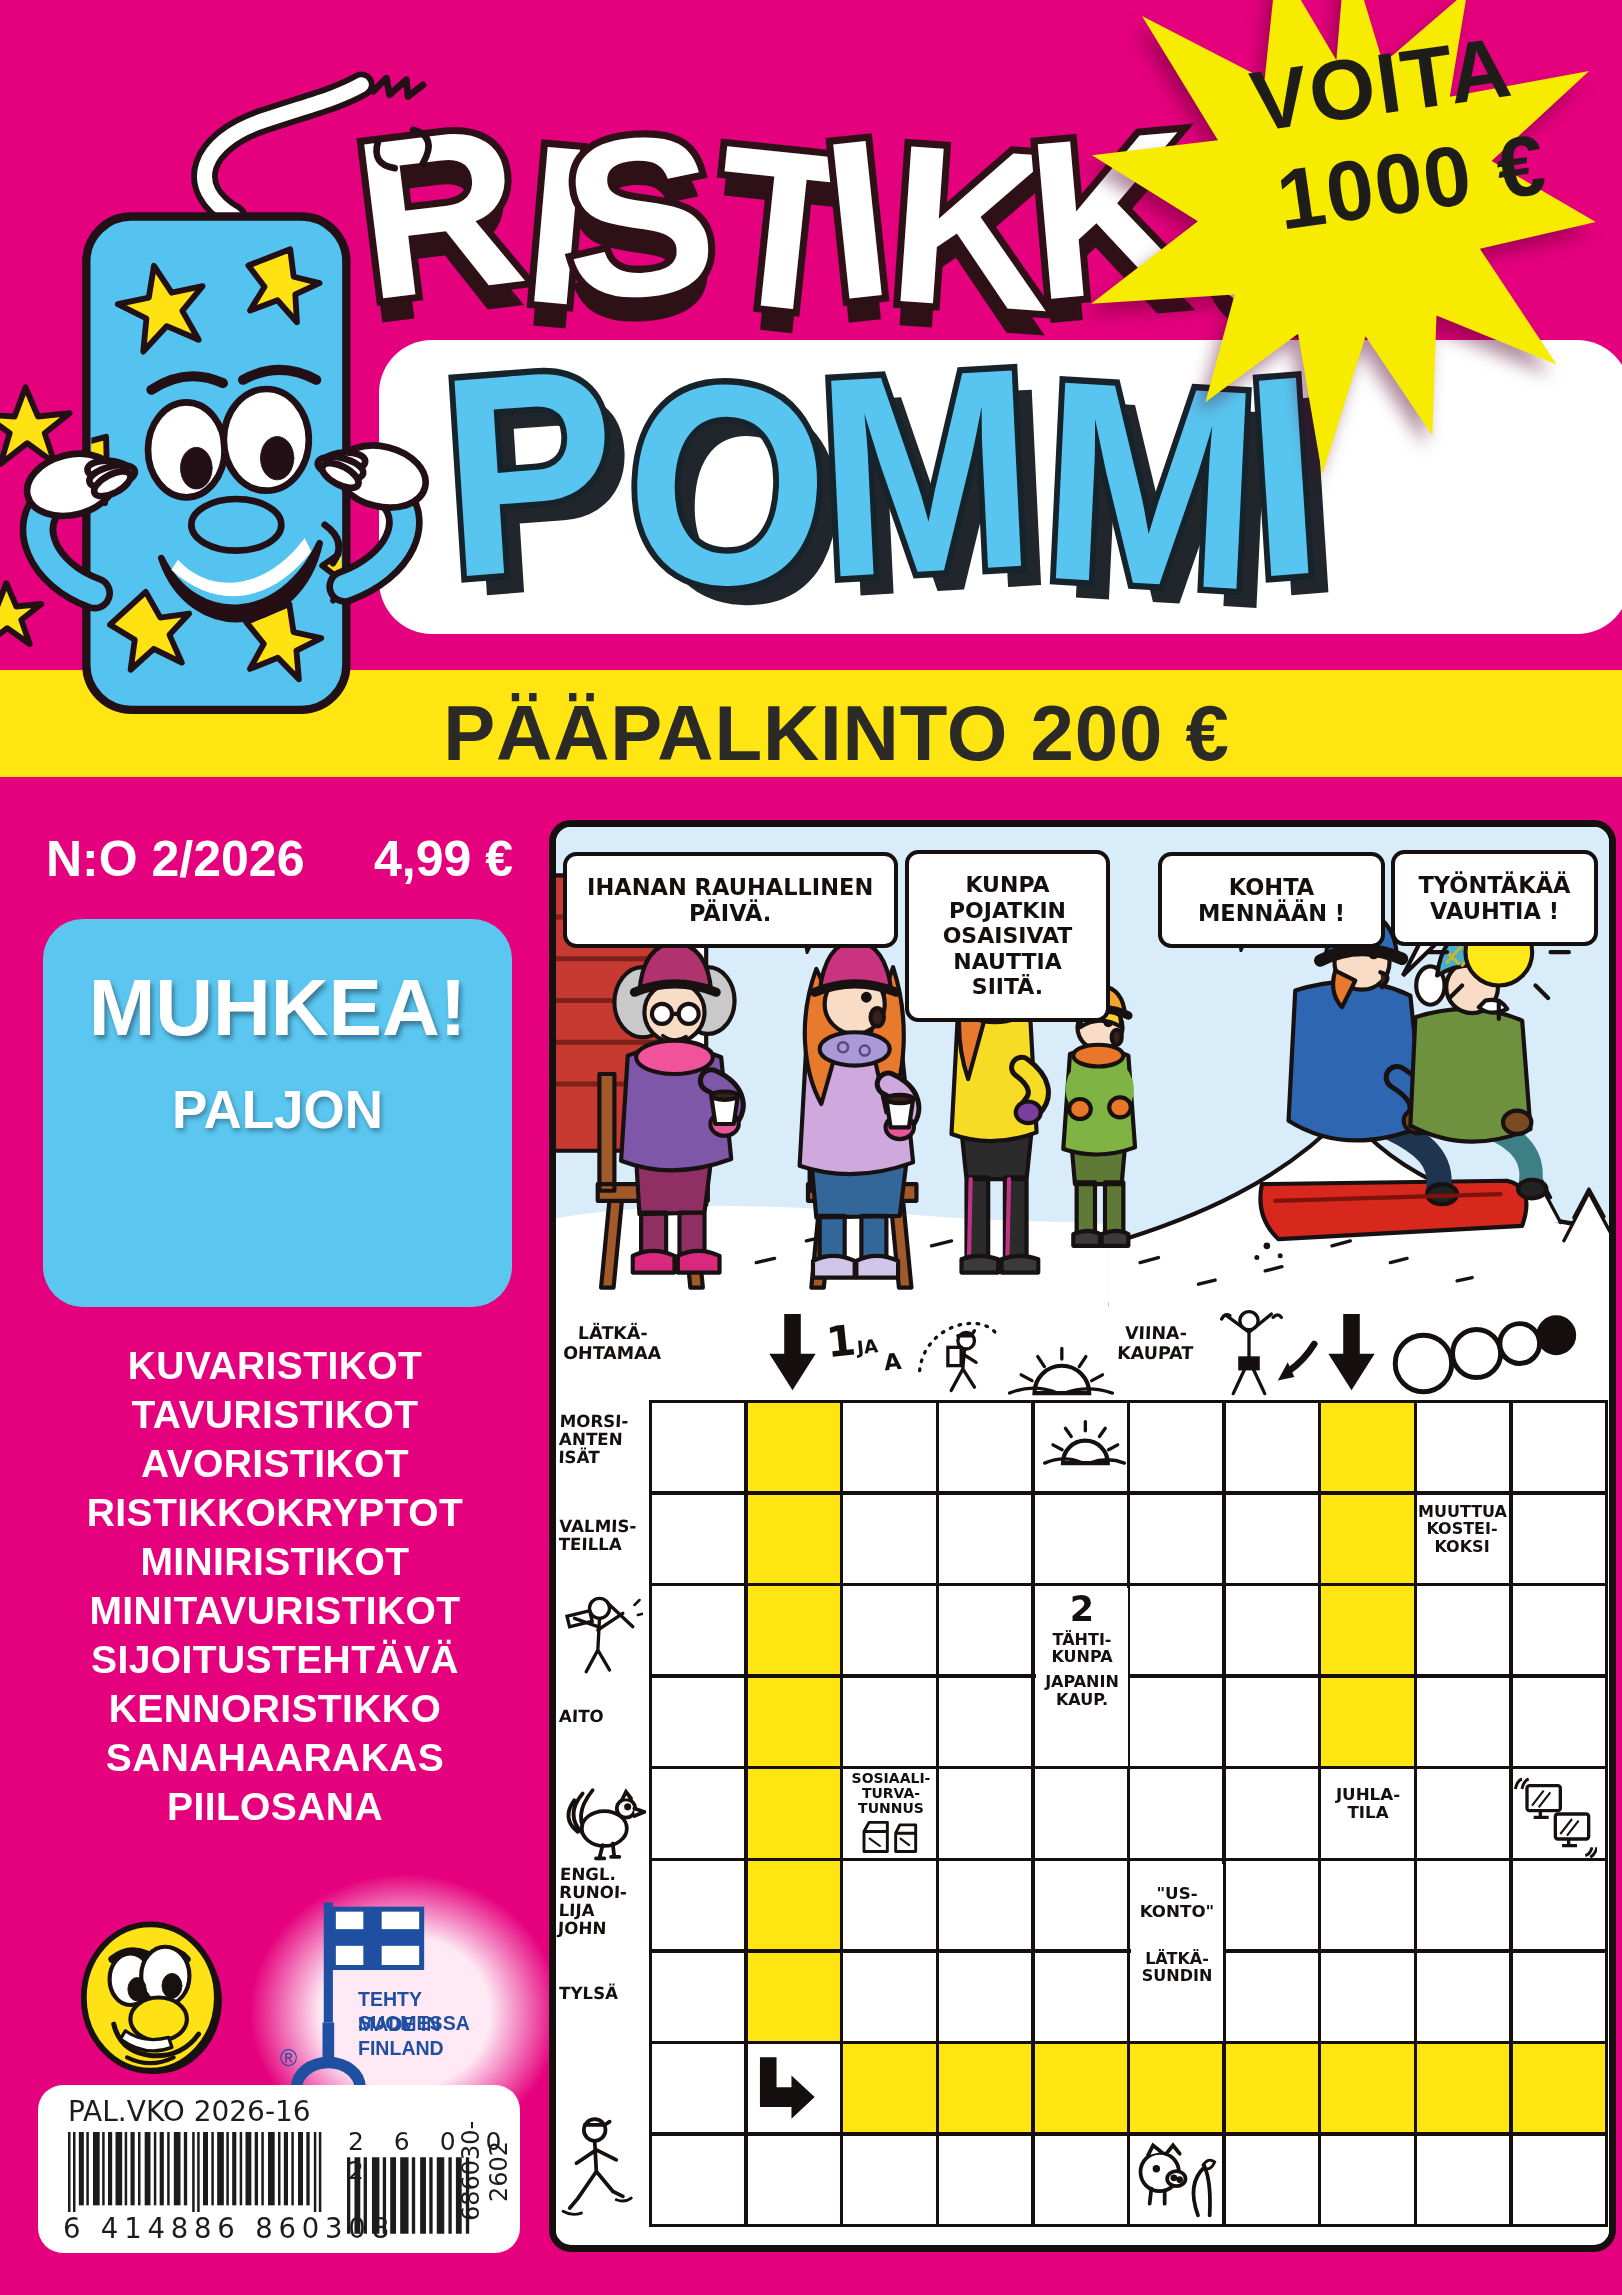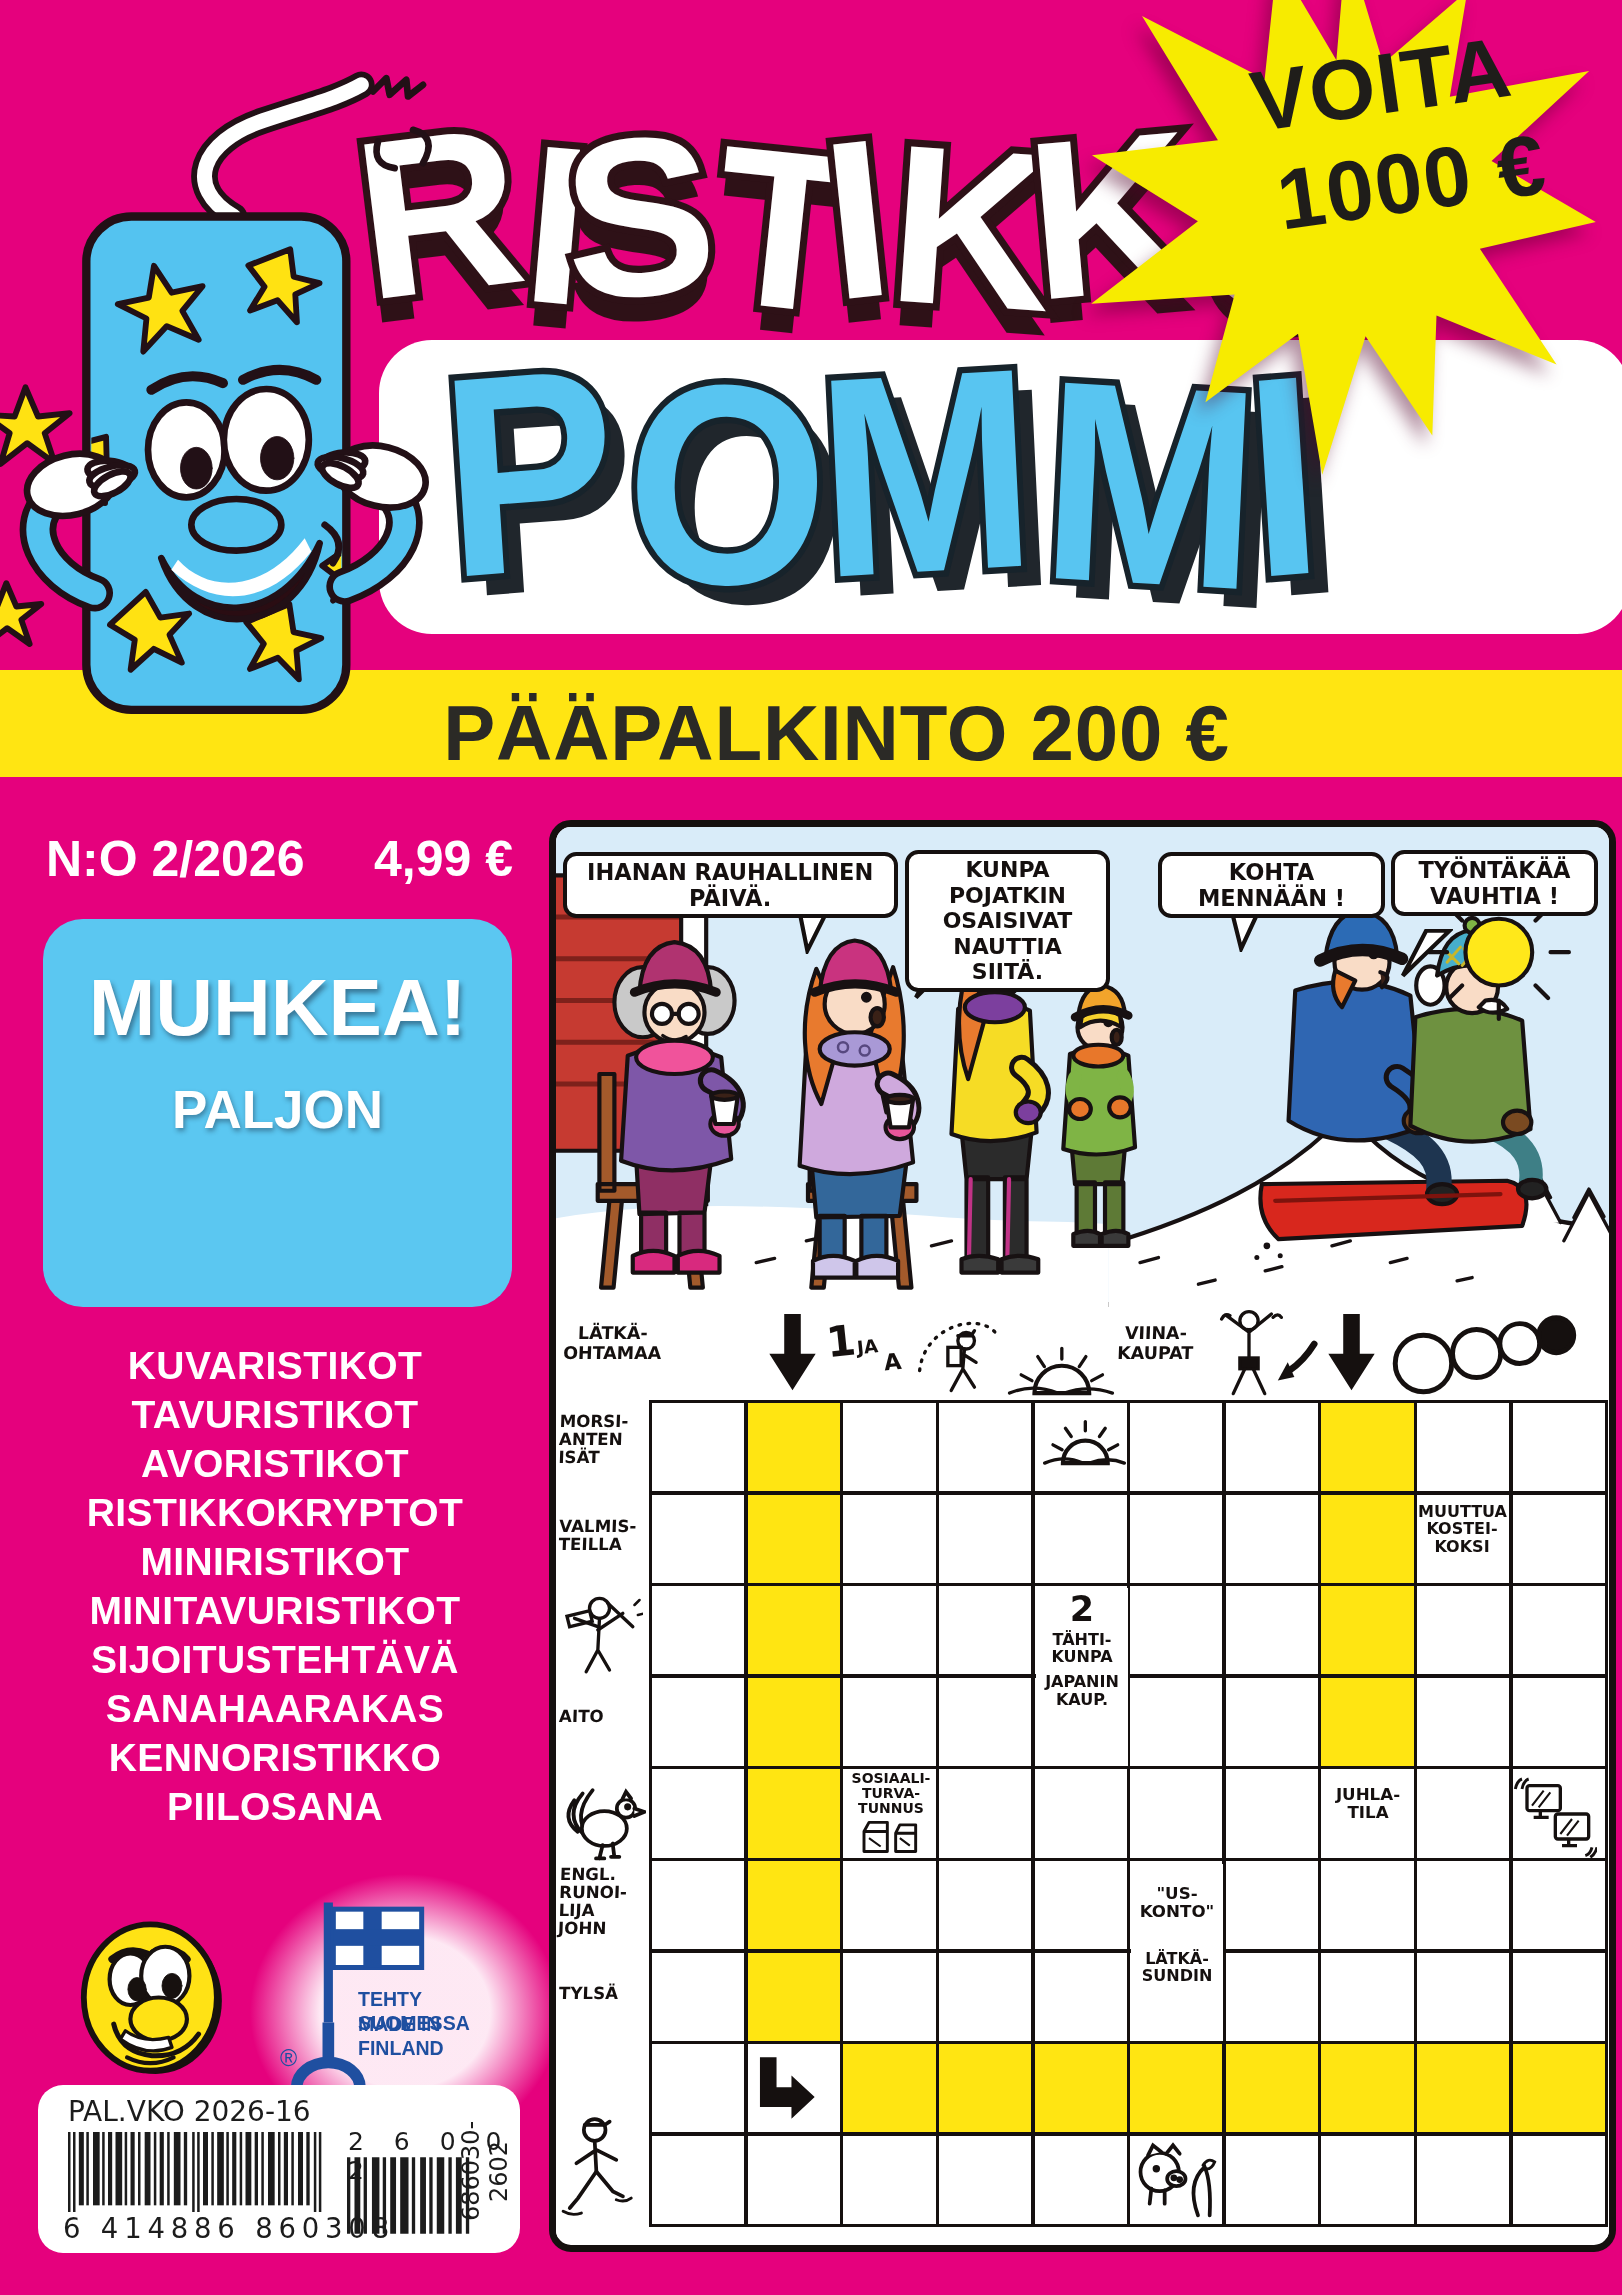--- a/index.html
+++ b/index.html
@@ -57,21 +57,21 @@
   .bc-side{position:absolute;right:6.7px;top:15px;height:142px;writing-mode:vertical-rl;transform:rotate(180deg);
     font-family:"DejaVu Sans",sans-serif;font-size:24px;color:#1c1c1c;text-align:center;}
 
   
   .panel{position:absolute;left:549px;top:820px;width:1067px;height:1432px;background:#fff;
     border:7.5px solid #15100f;border-radius:22px;overflow:hidden;z-index:3;}
   .comic{position:relative;width:100%;height:480px;background:var(--sky);border-bottom:5.8px solid #15100f;}
   .scene{position:absolute;inset:0;z-index:1;}
   .bubble{position:absolute;z-index:3;background:#fff;border:4.2px solid #15100f;border-radius:13.3px;
     font-family:"DejaVu Sans",sans-serif;font-weight:700;color:#15100f;text-align:center;
-    padding:3px 10px;line-height:1.16;}
+    padding:18px 10px;line-height:1.16;}
   .tail{position:absolute;z-index:2;}
 
   .clue-band{position:relative;width:100%;height:93px;background:#fff;}
   .hclue{position:absolute;font-family:"DejaVu Sans",sans-serif;font-weight:700;color:#15100f;
     font-size:17.5px;line-height:1.12;text-align:center;transform:skewX(-2deg);}
   .oja{position:absolute;left:272px;top:6.7px;width:83px;height:83px;font-family:"DejaVu Sans",sans-serif;
     font-weight:700;color:#15100f;transform:rotate(-6deg);}
   .oja .one{position:absolute;left:0;top:0;font-size:42px;}
   .oja .ja{position:absolute;left:30px;top:22px;font-size:18.3px;}
   .oja .a{position:absolute;left:55px;top:37px;font-size:22.5px;}
@@ -199,22 +199,22 @@
   </div>
 
   <div class="features">
     <div>KUVARISTIKOT</div>
     <div>TAVURISTIKOT</div>
     <div>AVORISTIKOT</div>
     <div>RISTIKKOKRYPTOT</div>
     <div>MINIRISTIKOT</div>
     <div>MINITAVURISTIKOT</div>
     <div>SIJOITUSTEHTÄVÄ</div>
+    <div>KENNORISTIKKO</div>
     <div>SANAHAARAKAS</div>
-    <div>KENNORISTIKKO</div>
     <div>PIILOSANA</div>
   </div>
 
   <svg class="smiley" viewBox="0 0 180 196">
     <g stroke="#17110f" stroke-linecap="round" stroke-linejoin="round">
       <ellipse cx="94" cy="102" rx="80" ry="88" fill="#17110f" stroke="none"></ellipse>
       <ellipse cx="88" cy="98" rx="80" ry="88" fill="#FFE215" stroke-width="7"></ellipse>
       <path d="M42,52 q20,-16 42,-6" fill="none" stroke-width="9"></path>
       <path d="M92,44 q24,-10 40,8" fill="none" stroke-width="9"></path>
       <ellipse cx="64" cy="76" rx="25" ry="31" fill="#fff" stroke-width="5"></ellipse>

